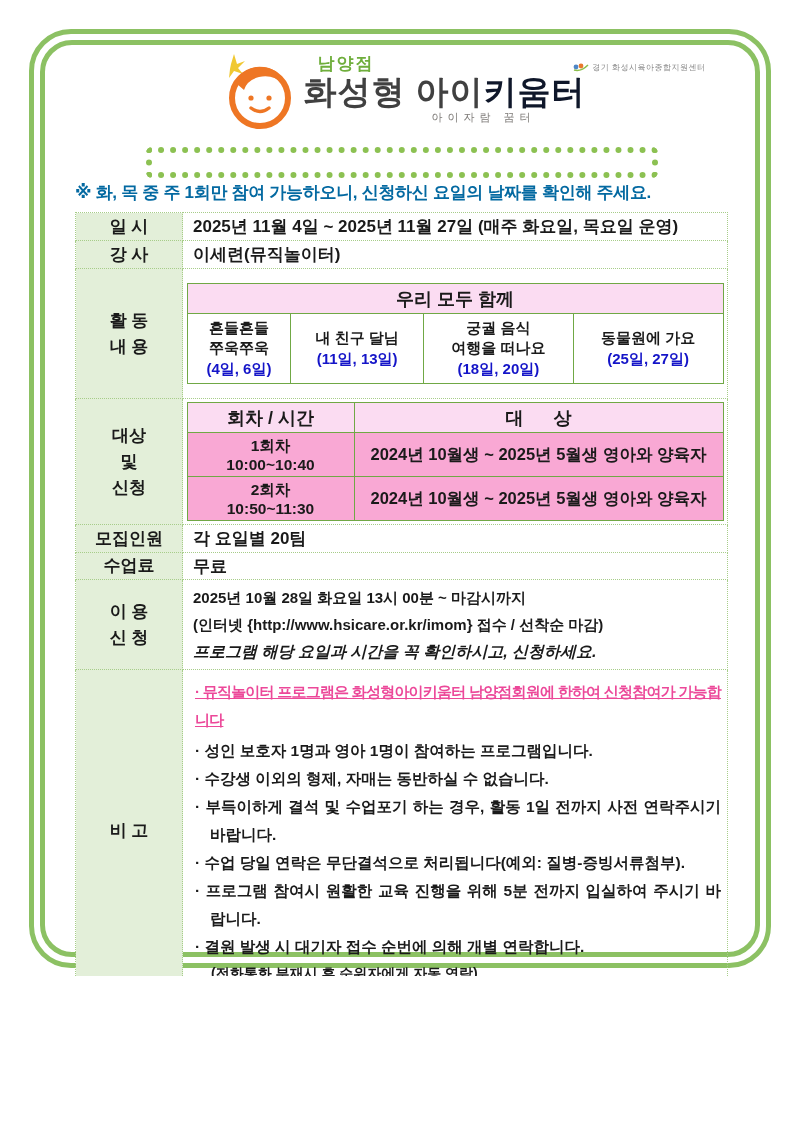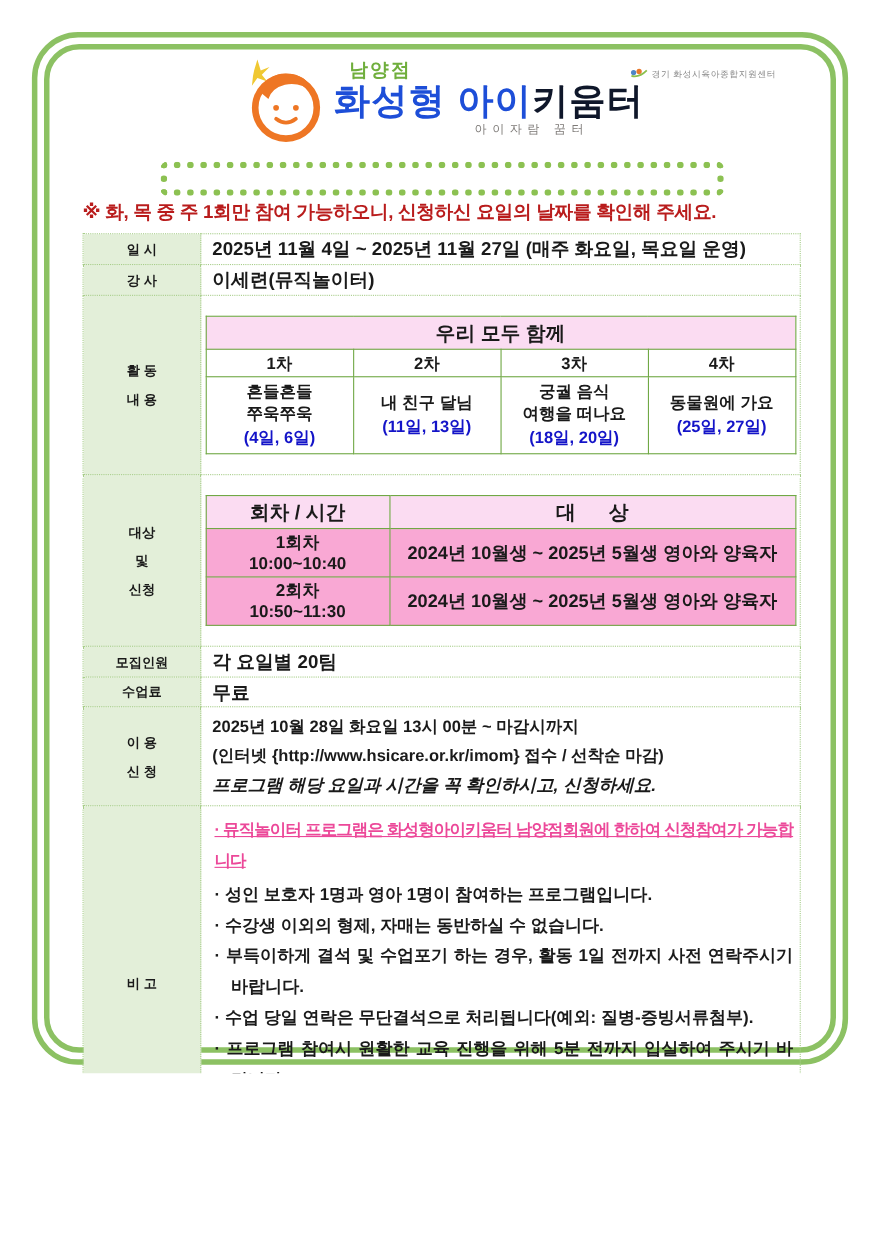--- a/index.html
+++ b/index.html
@@ -13,45 +13,45 @@
   .frame-inner { position:absolute; left:40px; right:40px; top:40px; bottom:19px;
     border:5px solid #8cc163; border-radius:32px; }
 
   .content { position:absolute; left:75px; top:50px; width:653px; }
 
   
   .logo { position:relative; display:flex; justify-content:center; align-items:flex-start; gap:8px; height:88px; }
   .logo-text { position:relative; padding-top:2px; }
   .logo-branch { color:#6fae3c; font-weight:bold; font-size:17px; letter-spacing:2px; margin-left:14px; }
   .logo-main { font-size:33px; font-weight:bold; letter-spacing:1px; line-height:34px; }
-  .logo-main .gray { color:#1d4ed8; }
+  .logo-main .gray { color:#404040; }
   .logo-main .orange { color:#0f172a; }
   .logo-sub { color:#7d7a77; font-size:11px; letter-spacing:5px; margin-left:128px; margin-top:1px; }
   .org-small { position:absolute; right:-120px; top:8px; display:flex; align-items:center; gap:3px; }
   .org-small .txt { color:#8a8a8a; font-size:8px; letter-spacing:0.5px; }
 
   
   .title-box { width:512px; margin:9px auto 0 auto; border:6px dotted #8cc152; border-radius:6px;
     text-align:center; padding:9px 0 10px 0; }
   .title-line1 { font-size:27px; font-weight:bold; letter-spacing:2px; }
   .title-line2 { font-size:24px; font-weight:bold; letter-spacing:1px; margin-top:5px; }
 
   
   .intro { margin-top:13px; font-size:16.5px; font-weight:bold; line-height:24.5px; text-align:justify; }
-  .warning { margin-top:3px; font-size:17px; font-weight:bold; color:#b91c1c; letter-spacing:-0.3px; }
+  .warning { margin-top:3px; font-size:17px; font-weight:bold; color:#0369a1; letter-spacing:-0.3px; }
 
   
   table.main { width:653px; margin-top:8px; border-collapse:collapse; table-layout:fixed; }
   table.main > tbody > tr > td { border:1.5px dotted #a7cd89; vertical-align:middle; }
-  td.lbl { width:107px; background:#e3efd9; text-align:center; font-weight:bold; font-size:12px;
+  td.lbl { width:107px; background:#e3efd9; text-align:center; font-weight:bold; font-size:17px;
     white-space:pre-line; line-height:26px; }
   td.val { padding-left:10px; font-weight:bold; font-size:17px; }
 
   
-  table.inner { border-collapse:collapse; margin:18px auto; width:537px; }
+  table.inner { border-collapse:collapse; margin:3px auto; width:537px; }
   table.inner td { border:1.5px solid #70a845; text-align:center; vertical-align:middle; }
   .pink { background:#fbdcf2; }
   .yellow { background:#f9a8d4; }
   .inner-head { font-weight:bold; font-size:18px; height:30px; }
   .sess-no { font-weight:bold; font-size:15px; height:25px; }
   .sess-cell { height:70px; }
   .cell-name { font-weight:bold; font-size:15px; white-space:pre-line; line-height:20px; display:block; }
   .cell-dates { font-weight:bold; font-size:15px; color:#1414c8; display:block; margin-top:2px; }
   .sess { font-weight:bold; font-size:15.5px; white-space:pre-line; line-height:19px; height:44px; }
   .target-val { font-weight:bold; font-size:16.5px; }
@@ -127,26 +127,20 @@
         <tr>
           <td class="lbl" style="height:130px">활 동
 내 용</td>
           <td>
             <table class="inner">
               <tbody>
                 <tr>
                   <td class="pink inner-head" colspan="4">우리 모두 함께</td>
                 </tr>
                 <tr>
-                  <td class="sess-no" style="width:25%">1차</td>
-                  <td class="sess-no" style="width:25%">2차</td>
-                  <td class="sess-no" style="width:25%">3차</td>
-                  <td class="sess-no" style="width:25%">4차</td>
-                </tr>
-                <tr>
                   <td class="sess-cell">
                     <span class="cell-name">흔들흔들
 쭈욱쭈욱</span>
                     <span class="cell-dates">(4일, 6일)</span>
                   </td>
                   <td class="sess-cell">
                     <span class="cell-name">내 친구 달님</span>
                     <span class="cell-dates">(11일, 13일)</span>
                   </td>
                   <td class="sess-cell">

